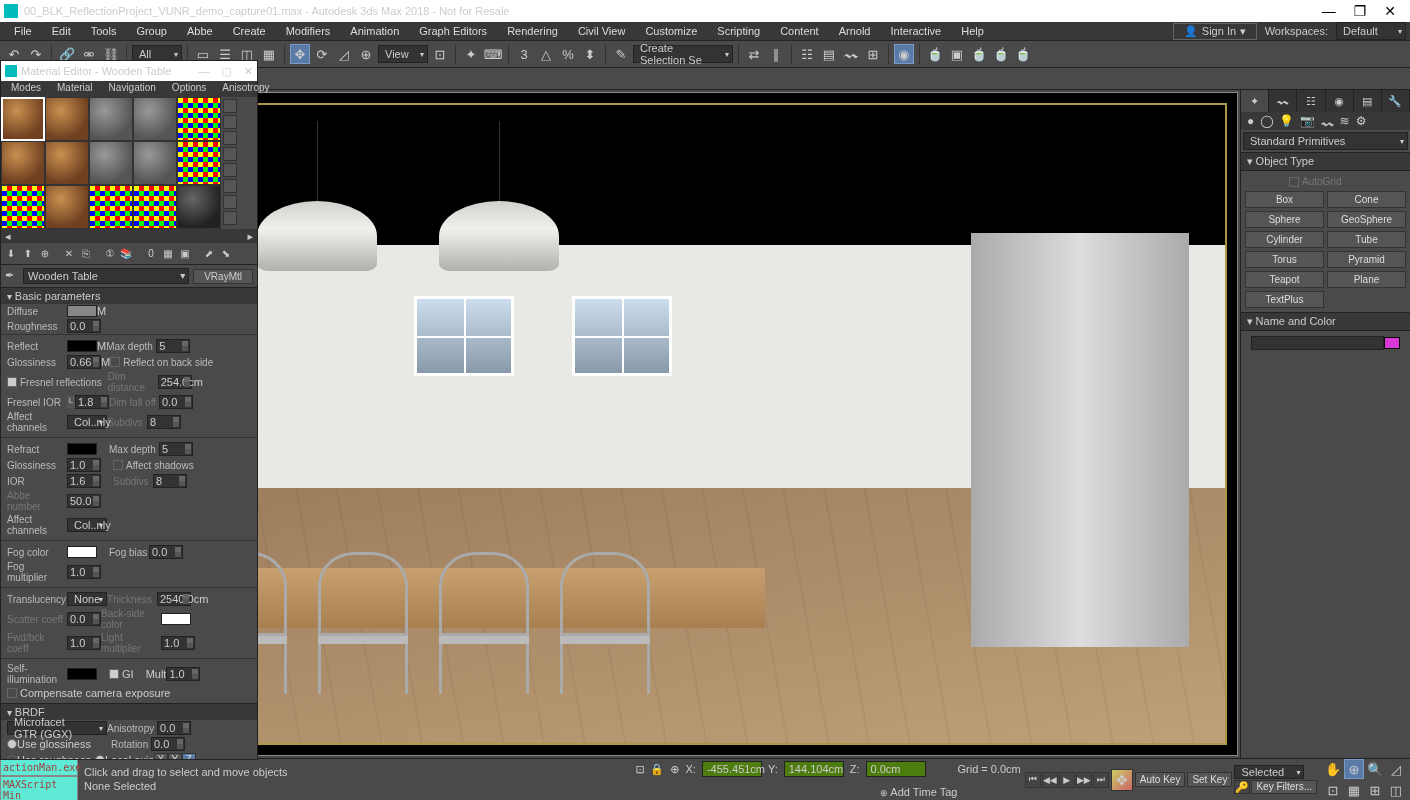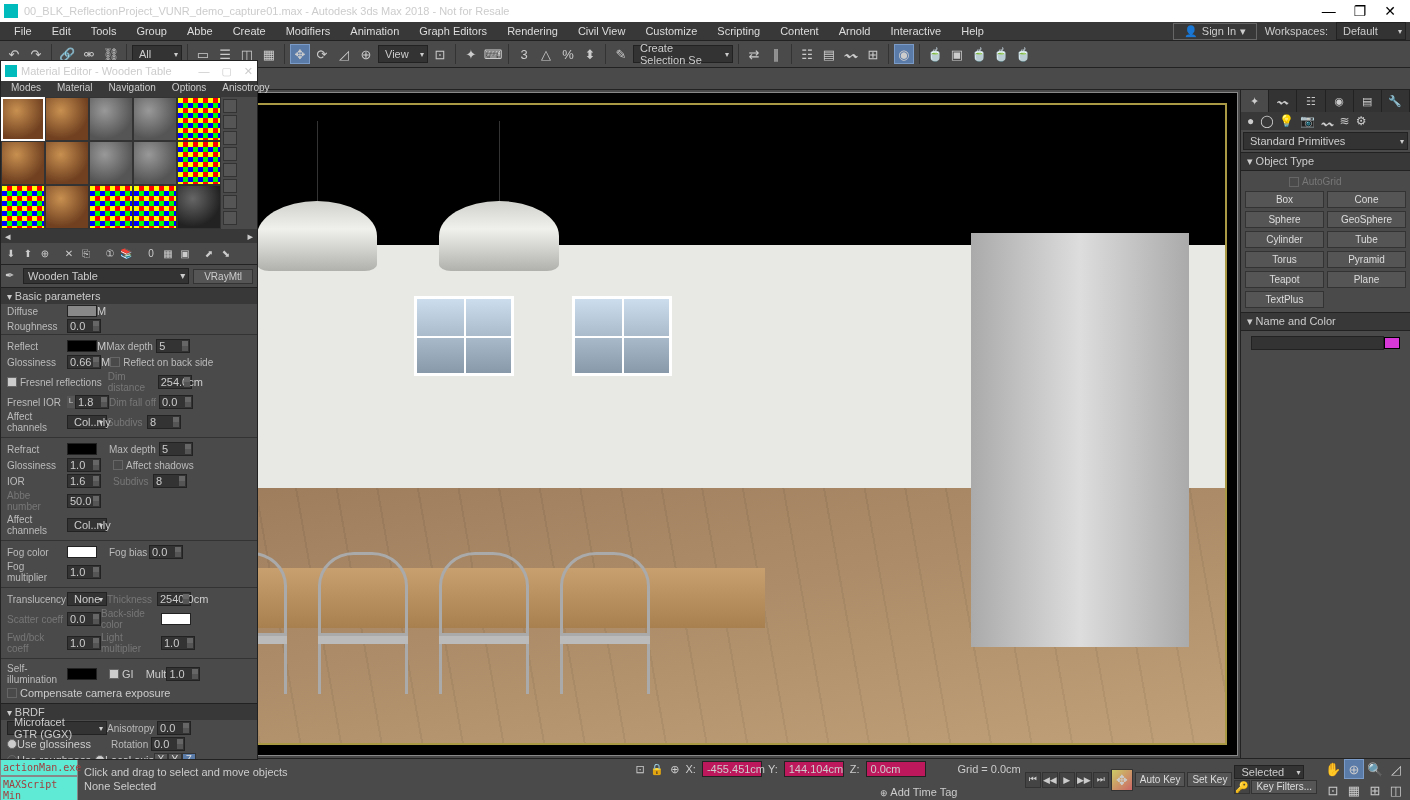--- a/index.html
+++ b/index.html
@@ -31,21 +31,21 @@
 .rollout-hdr{background:#383838;padding:2px 6px;border-top:1px solid #222;border-bottom:1px solid #222}
 .rollout-body{padding:4px;display:flex;flex-direction:column;gap:3px}
 .btn-grid{display:grid;grid-template-columns:1fr 1fr;gap:3px}
 .pbtn{background:#555;border:1px solid #333;padding:2px;text-align:center;color:#ddd;font-size:10px;cursor:pointer}
 .color-swatch{width:16px;height:12px;background:#d838d8;border:1px solid #000}
 .statusbar{position:absolute;bottom:0;left:0;right:0;height:42px;background:#4a4a4a;border-top:1px solid #222;display:flex}
 .sb-left{width:78px;display:flex;flex-direction:column}
 .sb-left div{background:#5eead4;color:#a04040;font-family:monospace;font-size:10px;padding:2px;border:1px solid #888}
 .sb-mid{flex:1;display:flex;flex-direction:column;justify-content:center;padding:2px 6px}
 .sb-coords{display:flex;align-items:center;gap:6px;height:20px}
-.coord-input{background:#be185d;border:1px solid #222;padding:1px 4px;width:60px;color:#888;font-size:10px}
+.coord-input{background:#4d7c0f;border:1px solid #222;padding:1px 4px;width:60px;color:#888;font-size:10px}
 .sb-right{display:flex;align-items:center;gap:2px;padding:0 4px}
 
 .mateditor{position:absolute;top:60px;left:0;width:258px;height:700px;background:#4a4a4a;border:1px solid #222;z-index:100;display:flex;flex-direction:column}
 .me-title{height:20px;background:#fff;display:flex;align-items:center;padding:0 4px;color:#000}
 .me-title .icon{width:12px;height:12px;background:#0bb;margin-right:4px}
 .me-title-btns{margin-left:auto;display:flex;gap:12px;font-size:12px;color:#000}
 .me-menu{height:16px;background:#383838;display:flex;padding:0 2px}
 .me-menu span{padding:1px 8px;font-size:10px}
 .me-samples{display:flex}
 .sample-grid{display:grid;grid-template-columns:repeat(5,44px);grid-template-rows:repeat(3,44px);gap:0;background:#4a4a4a}

